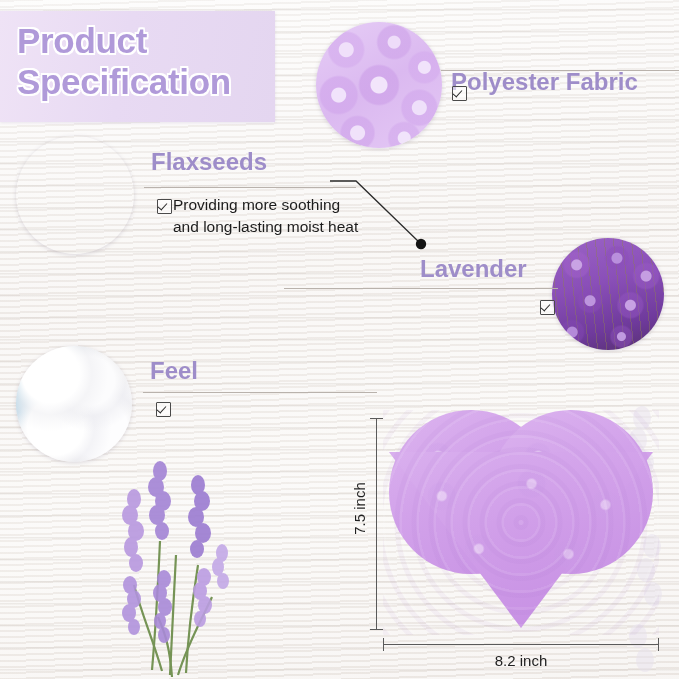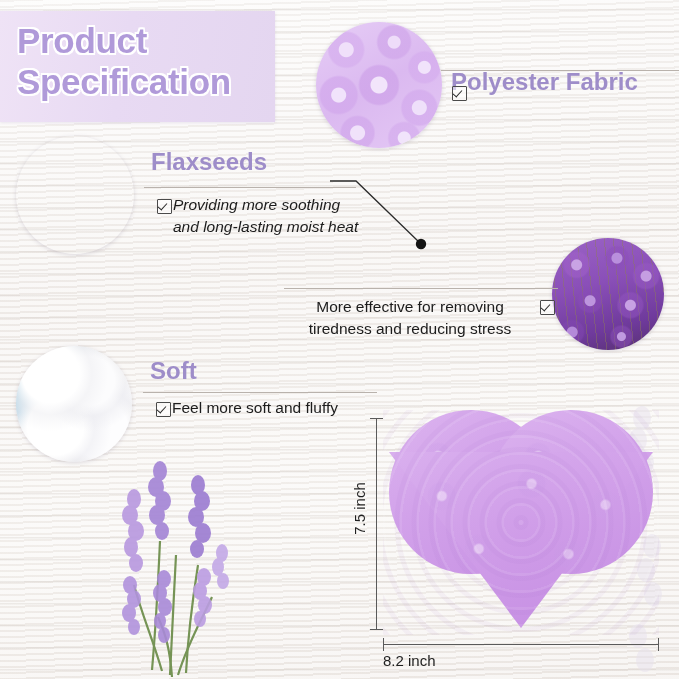--- a/index.html
+++ b/index.html
@@ -116,21 +116,21 @@
   }
   
   #head-polyester{left:451px;top:36px;margin-top:32px;}
   #rule-polyester{left:441px;top:70px;width:238px;}
   #cbx-polyester{left:452px;top:86px;}
   #txt-polyester{left:470px;top:81px;}
   
   #head-flaxseeds{left:151px;top:148px;}
   #rule-flaxseeds{left:144px;top:187px;width:212px;}
   #cbx-flaxseeds{left:157px;top:199px;}
-  #txt-flaxseeds{left:173px;top:194px;font-style:italic;}
+  #txt-flaxseeds{left:173px;top:194px;}
   
   #head-lavender{left:420px;top:255px;}
   #rule-lavender{left:284px;top:288px;width:274px;}
   #cbx-lavender{left:540px;top:300px;}
   #txt-lavender{left:284px;top:296px;width:252px;text-align:center;}
   
   #head-floss{left:150px;top:357px;}
   #rule-floss{left:143px;top:392px;width:234px;}
   #cbx-floss{left:156px;top:402px;}
   #txt-floss{left:172px;top:397px;}
@@ -174,21 +174,21 @@
   #dim-v-bot{left:370px;top:629px;}
   #dim-h{left:383px;top:644px;width:276px;height:1.2px;}
   .cap-v{position:absolute;width:1.2px;height:13px;background:#5a5a5a;}
   #dim-h-l{left:383px;top:638px;}
   #dim-h-r{left:658px;top:638px;}
   #lbl-height{
     position:absolute;left:333px;top:500px;
     font-size:15px;color:#1f1f1f;white-space:nowrap;
     transform:rotate(-90deg);transform-origin:center center;
   }
-  #lbl-width{position:absolute;left:383px;top:652px;width:276px;text-align:left;
+  #lbl-width{position:absolute;left:383px;top:652px;width:276px;text-align:center;
     font-size:15px;color:#1f1f1f;}
   
   #sprigs{position:absolute;left:100px;top:445px;width:160px;height:234px;}
   
   #sprig-faint{position:absolute;left:612px;top:396px;width:67px;height:283px;opacity:.55;}
 </style>
 </head>
 <body>
 
 <div id="stage">
@@ -209,30 +209,28 @@
   <div class="cbx" id="cbx-flaxseeds"></div>
   <div class="bullet" id="txt-flaxseeds">Providing more soothing
 and long-lasting moist heat</div>
 
   <svg id="leader" viewBox="0 0 120 90">
     <polyline points="0,6 26,6 90,68" fill="none" stroke="#2b2b2b" stroke-width="1.3"></polyline>
     <circle cx="91" cy="69" r="5.2" fill="#141414"></circle>
   </svg>
 
   <div class="circ" id="circ-lavender"></div>
+  <div class="sec-head" id="head-lavender">Lavender</div>
   <div class="rule" id="rule-lavender"></div>
   <div class="cbx" id="cbx-lavender"></div>
-  <div class="bullet" id="txt-lavender">More effective for removing
-tiredness and reducing stress</div>
 
   <div class="circ" id="circ-floss"></div>
-  <div class="sec-head" id="head-floss">Soft</div>
+  <div class="sec-head" id="head-floss">Feel</div>
   <div class="rule" id="rule-floss"></div>
   <div class="cbx" id="cbx-floss"></div>
-  <div class="bullet" id="txt-floss">Feel more soft and fluffy</div>
 
   <svg id="sprigs" viewBox="0 0 160 234">
     <g stroke="#6f8f4e" stroke-width="2.2" fill="none" opacity=".95">
       <path d="M52,225 C56,180 58,140 60,96"></path>
       <path d="M70,230 C72,185 74,150 76,110"></path>
       <path d="M86,228 C88,190 92,158 98,120"></path>
       <path d="M62,226 C52,192 42,170 34,140"></path>
       <path d="M78,230 C88,198 100,178 112,152"></path>
       <path d="M72,232 C70,205 66,190 58,172"></path>
     </g>

